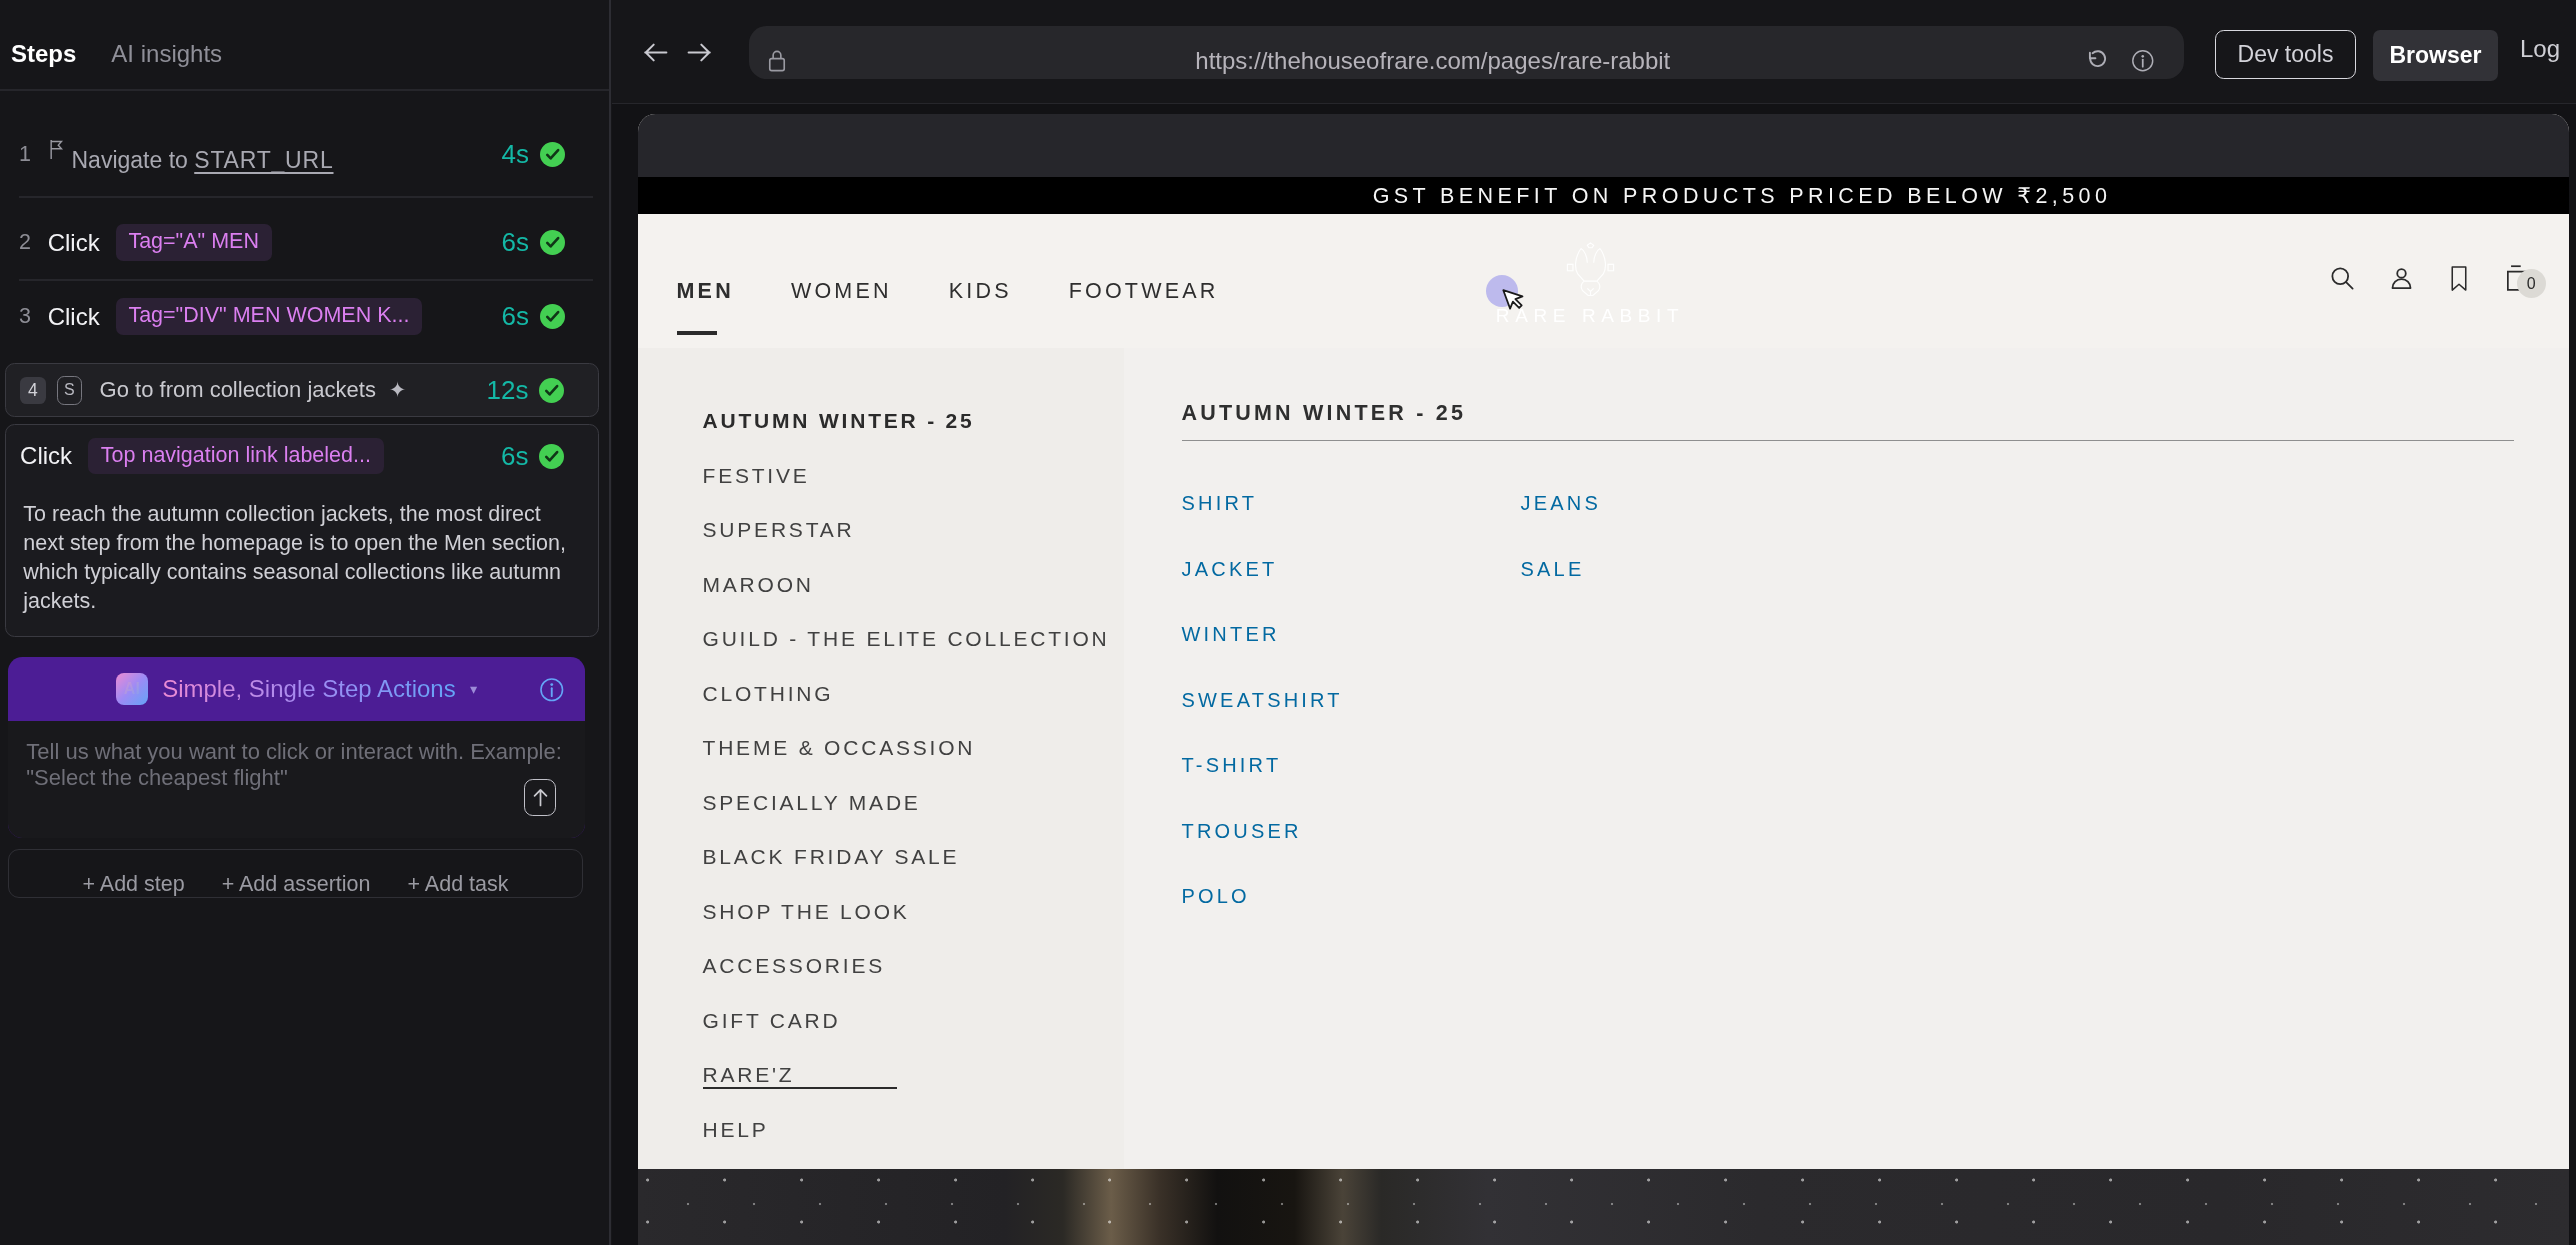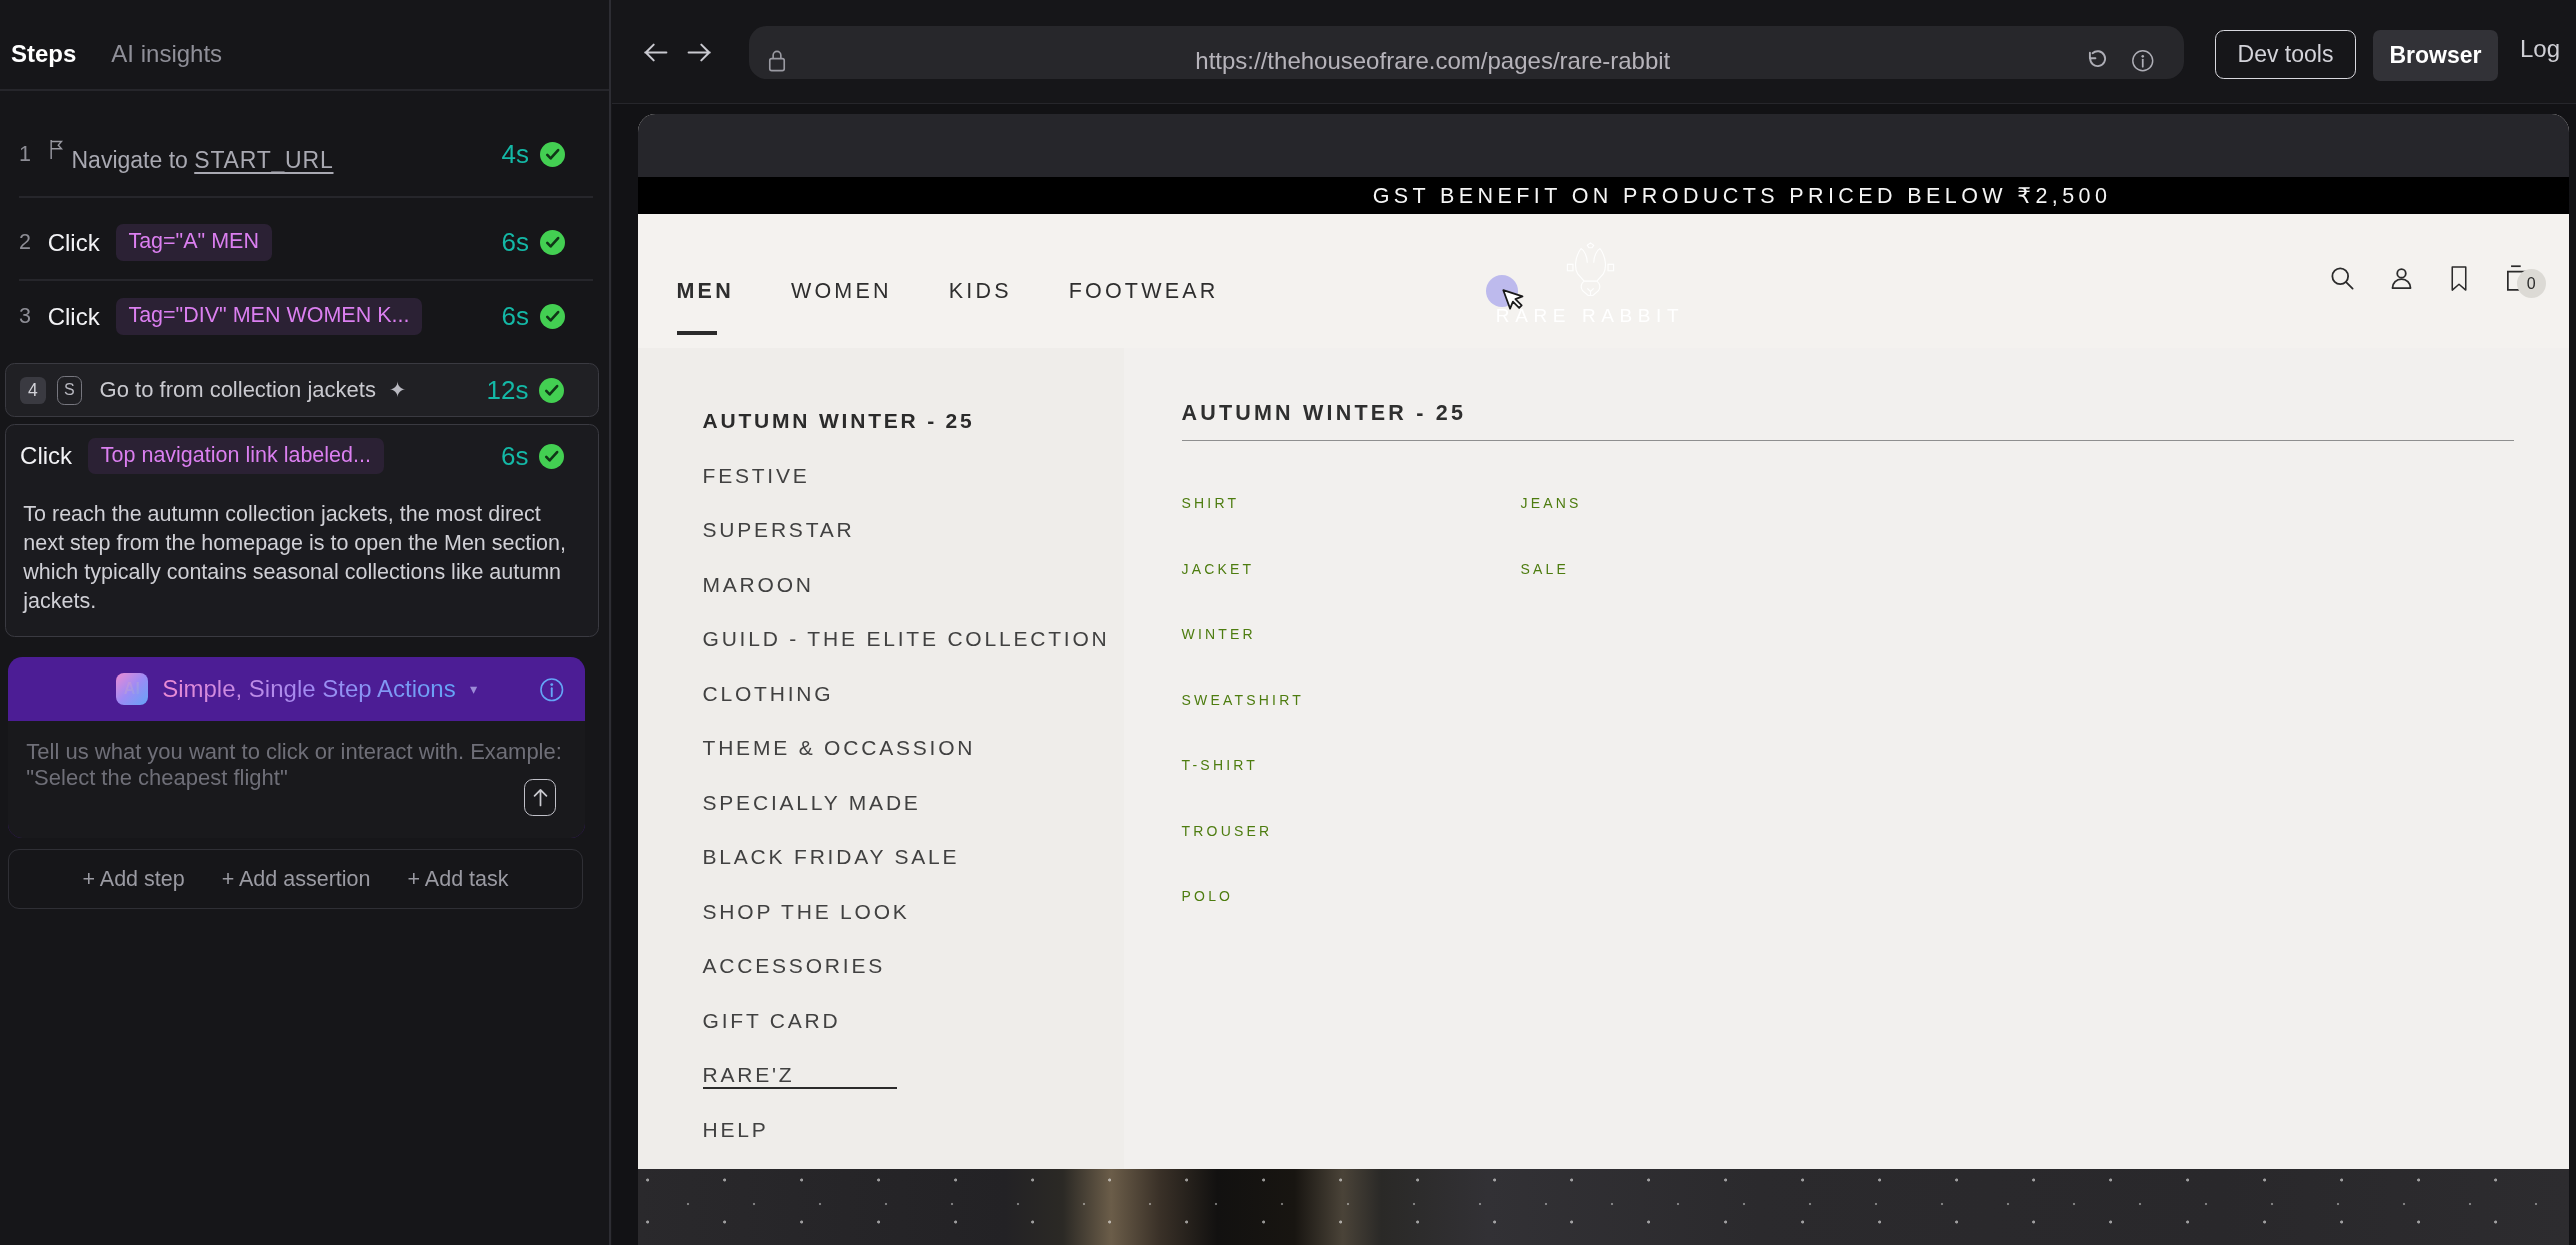--- a/index.html
+++ b/index.html
@@ -46,22 +46,22 @@
                  background-image:linear-gradient(135deg,#ec8bd3,#64a4f6); -webkit-background-clip:text; background-clip:text; color:transparent; }
   .aititle { font-size:24px; background-image:linear-gradient(90deg,#ec8bd3,#a18bf2,#64a4f6); -webkit-background-clip:text; background-clip:text; color:transparent; }
   .aicaret { color:#9d8bd8; font-size:14.3px; }
   .aiinfo { position:absolute; right:21px; top:20px; }
   .aiinput { position:absolute; left:0; top:64px; right:0; bottom:0; background:#19191c; }
   .aiinput textarea { width:550px; height:80px; margin:17.5px 0 0 18.3px; background:transparent; border:none; resize:none; outline:none;
                       color:#c9c9cf; font-size:22px; line-height:26px; font-family:"Liberation Sans","DejaVu Sans",sans-serif; }
   .aiinput textarea::placeholder { color:#6f6f78; }
   .sendbtn { position:absolute; right:29px; bottom:22px; width:32px; height:37px; border:1.6px solid #c0c0c8; border-radius:8.8px;
              background:transparent; display:flex; align-items:center; justify-content:center; }
-  .addbar { position:absolute; left:8px; top:849px; width:575px; height:60px; border:1.2px solid #2f2f35; border-radius:11px;
-            display:flex; align-items:center; justify-content:center; gap:37px; }
+  .addbar { position:absolute; left:8px; top:849px; width:575px; height:49px; border:1.2px solid #2f2f35; border-radius:11px;
+            display:flex; align-items:flex-end; justify-content:center; gap:37px; }
   .addbtn { color:#9a9aa2; font-size:21.5px; background:none; border:none; font-family:inherit; }
 
   
   .browser { position:absolute; left:612px; top:0; width:1964px; height:1246px; background:#121215; }
   .toolbar { position:absolute; left:0; top:0; width:100%; height:104px; background:#161619; border-bottom:1.6px solid #26262b; }
   .navarrow { position:absolute; top:38px; background:none; border:none; }
   .backbtn { left:29px; } .fwdbtn { left:73px; }
   .urlbar { position:absolute; left:137px; top:26px; width:1435px; height:53px; background:#27272b; border-radius:17.5px;
             display:flex; align-items:center; padding:16px 29px 0 16px; }
   .urltext { flex:1; text-align:center; color:#b6b3ba; font-size:24px; }
@@ -97,21 +97,21 @@
   .menu-left ul { position:absolute; left:65px; top:60px; list-style:none; display:flex; flex-direction:column; gap:29px; }
   .menu-left li { height:25.5px; line-height:25.5px; font-size:21px; letter-spacing:2.8px; color:#414141; white-space:nowrap; }
   .menu-left li.head { font-weight:700; color:#2b2b2b; }
   .rarez-line { position:absolute; left:65px; top:739px; width:194px; height:1.6px; background:#2b2b2b; }
 
   .menu-panel { position:absolute; left:486px; top:234px; width:1445px; height:821px; background:#f2f0ee; }
   .panel-head { position:absolute; left:58px; top:53px; font-size:21.5px; font-weight:600; letter-spacing:3.2px; color:#2f2f2f; }
   .panel-hr { position:absolute; left:58px; top:92px; width:1332px; height:1.2px; background:#8f8f8f; }
   .pcol { position:absolute; top:143px; list-style:none; display:flex; flex-direction:column; gap:40px; }
   .pcol1 { left:58px; } .pcol2 { left:397px; }
-  .pcol li { height:25.5px; line-height:25.5px; font-size:14px; letter-spacing:3.2px; color:#4d7c0f; white-space:nowrap; }
+  .pcol li { height:25.5px; line-height:25.5px; font-size:20px; letter-spacing:3.2px; color:#0369a1; white-space:nowrap; }
 
   .photo { position:absolute; left:0; top:1055px; width:100%; height:76px;
     background-image:
       radial-gradient(circle at 9.6px 11px, rgba(255,255,255,.55) 1.1px, transparent 1.9px),
       radial-gradient(circle at 50px 35px, rgba(255,255,255,.40) 0.9px, transparent 1.6px),
       radial-gradient(circle at 27px 57px, rgba(255,255,255,.28) 0.8px, transparent 1.4px),
       linear-gradient(90deg,#2a292c 0%,#232225 19%,#2b2925 22%,#6b5d49 24.5%,#3a3128 27%,#121110 30%,#181511 34%,#4a4338 36.5%,#2a2927 38.5%,#323135 44%,#2b2a2d 58%,#29282b 82%,#2d2c2f 100%);
     background-size:77px 42px, 66px 53px, 49px 33px, 100% 100%; }
 
   svg { display:block; }

